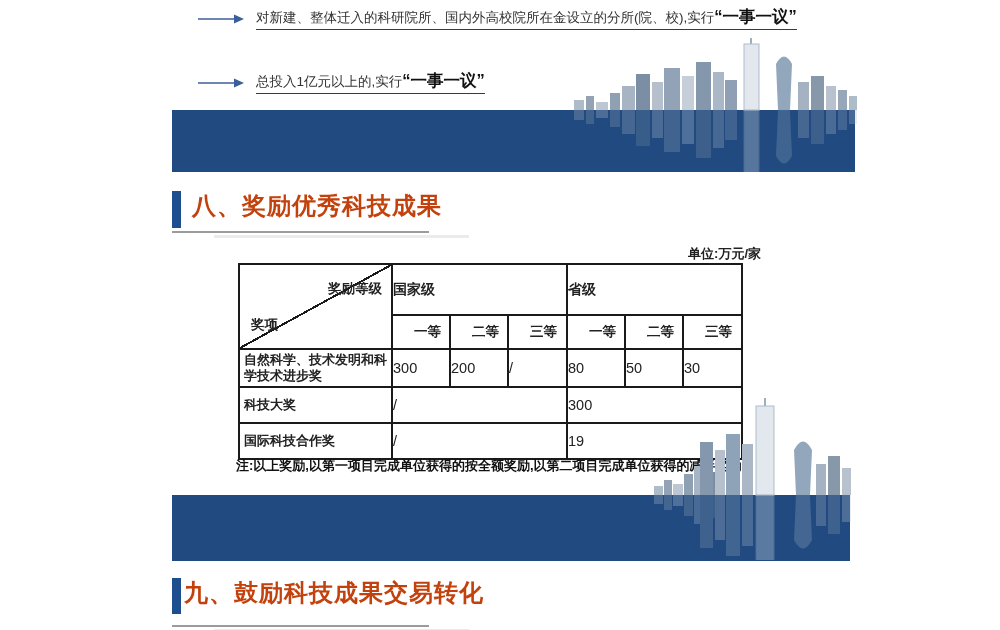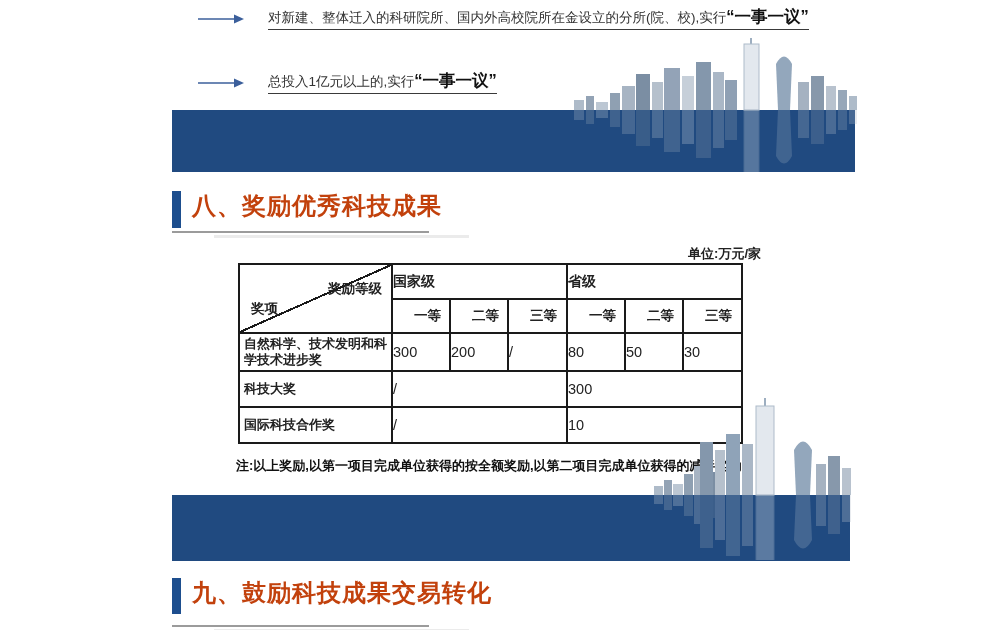--- a/index.html
+++ b/index.html
@@ -1,21 +1,21 @@
 <!DOCTYPE html>
 <html><head>
 <meta charset="utf-8">
 <style>
   * { margin:0; padding:0; box-sizing:border-box; }
   html,body { background:#ffffff; }
   body { font-family:"Liberation Sans","DejaVu Sans",sans-serif; }
   .stage { position:relative; width:1000px; height:630px; background:#ffffff; overflow:hidden; }
 
   
-  .bullet { position:absolute; display:flex; align-items:flex-start; gap:24px; }
+  .bullet { position:absolute; display:flex; align-items:flex-start; gap:12px; }
   .bullet-1 { left:198px; top:6px; }
   .bullet-2 { left:198px; top:70px; }
   .arrow-wrap { flex:0 0 auto; padding-top:5px; }
   .bullet-text { font-size:13.5px; color:#333; line-height:21px; border-bottom:1px solid #3a3a3a; padding-bottom:1px; white-space:nowrap; }
   .bullet-text b { font-size:16.5px; color:#111; font-weight:bold; }
 
   
   .banner { position:absolute; background:#204a80; }
   .banner-1 { left:172px; top:110px; width:683px; height:62px; }
   .banner-2 { left:172px; top:495px; width:678px; height:66px; }
@@ -118,21 +118,21 @@
       <col style="width:58px">
         <col style="width:58px">
         <col style="width:59px">
     </colgroup>
     <tbody>
       <tr>
         <td rowspan="2" class="corner">
           <span class="tr">奖励等级</span>
           <span class="bl">奖项</span>
         </td>
-        <td colspan="3" class="hdr" style="height:35px;border-radius:7px;">国家级</td>
+        <td colspan="3" class="hdr" style="height:51px;border-radius:7px;">国家级</td>
         <td colspan="3" class="hdr" style="height:35px;">省级</td>
       </tr>
       <tr>
         <td class="sub">一等</td>
         <td class="sub">二等</td>
         <td class="sub">三等</td>
         <td class="sub">一等</td>
         <td class="sub">二等</td>
         <td class="sub">三等</td>
       </tr>
@@ -146,21 +146,21 @@
         <td class="num">30</td>
       </tr>
       <tr class="row-2">
         <td class="lbl">科技大奖</td>
         <td colspan="3" class="num">/</td>
         <td colspan="3" class="num">300</td>
       </tr>
       <tr class="row-3">
         <td class="lbl">国际科技合作奖</td>
         <td colspan="3" class="num">/</td>
-        <td colspan="3" class="num">10</td>
+        <td colspan="3" class="num">19</td>
       </tr>
     </tbody>
   </table>
 
   <div class="note">注:以上奖励,以第一项目完成单位获得的按全额奖励,以第二项目完成单位获得的减半奖励</div>
 
   <div class="banner banner-2"></div>
   <svg class="sky sky-2" width="245" height="162" viewBox="0 0 245 162">
     <g id="sky2">
       <rect x="46" y="88" width="9" height="9" fill="#aebbc9"></rect>
@@ -177,17 +177,17 @@
       <rect x="148" y="8" width="18" height="89" fill="#e3e8ee" stroke="#aebbca" stroke-width="1"></rect>
       <path d="M186 52 q9 -17 18 0 l-2 45 h-14 z" fill="#93a7bc"></path>
       <rect x="208" y="66" width="10" height="31" fill="#a5b2c1"></rect>
       <rect x="220" y="58" width="12" height="39" fill="#8798ab"></rect>
       <rect x="234" y="70" width="9" height="27" fill="#b8c2ce"></rect>
     </g>
     <use href="#sky2" transform="translate(0,194) scale(1,-1)" opacity="0.3"></use>
   </svg>
 
   <div class="sec-bar" style="left:172px; top:578px; height:36px;"></div>
-  <div class="sec-title" style="left:192px; top:577px;">九、鼓励科技成果交易转化</div>
+  <div class="sec-title" style="left:184px; top:577px;">九、鼓励科技成果交易转化</div>
   <div class="rule-dark" style="left:172px; top:625px; width:257px;"></div>
   <div class="rule-light" style="left:214px; top:629px; width:255px;"></div>
 
 </div>
 
 </body></html>

